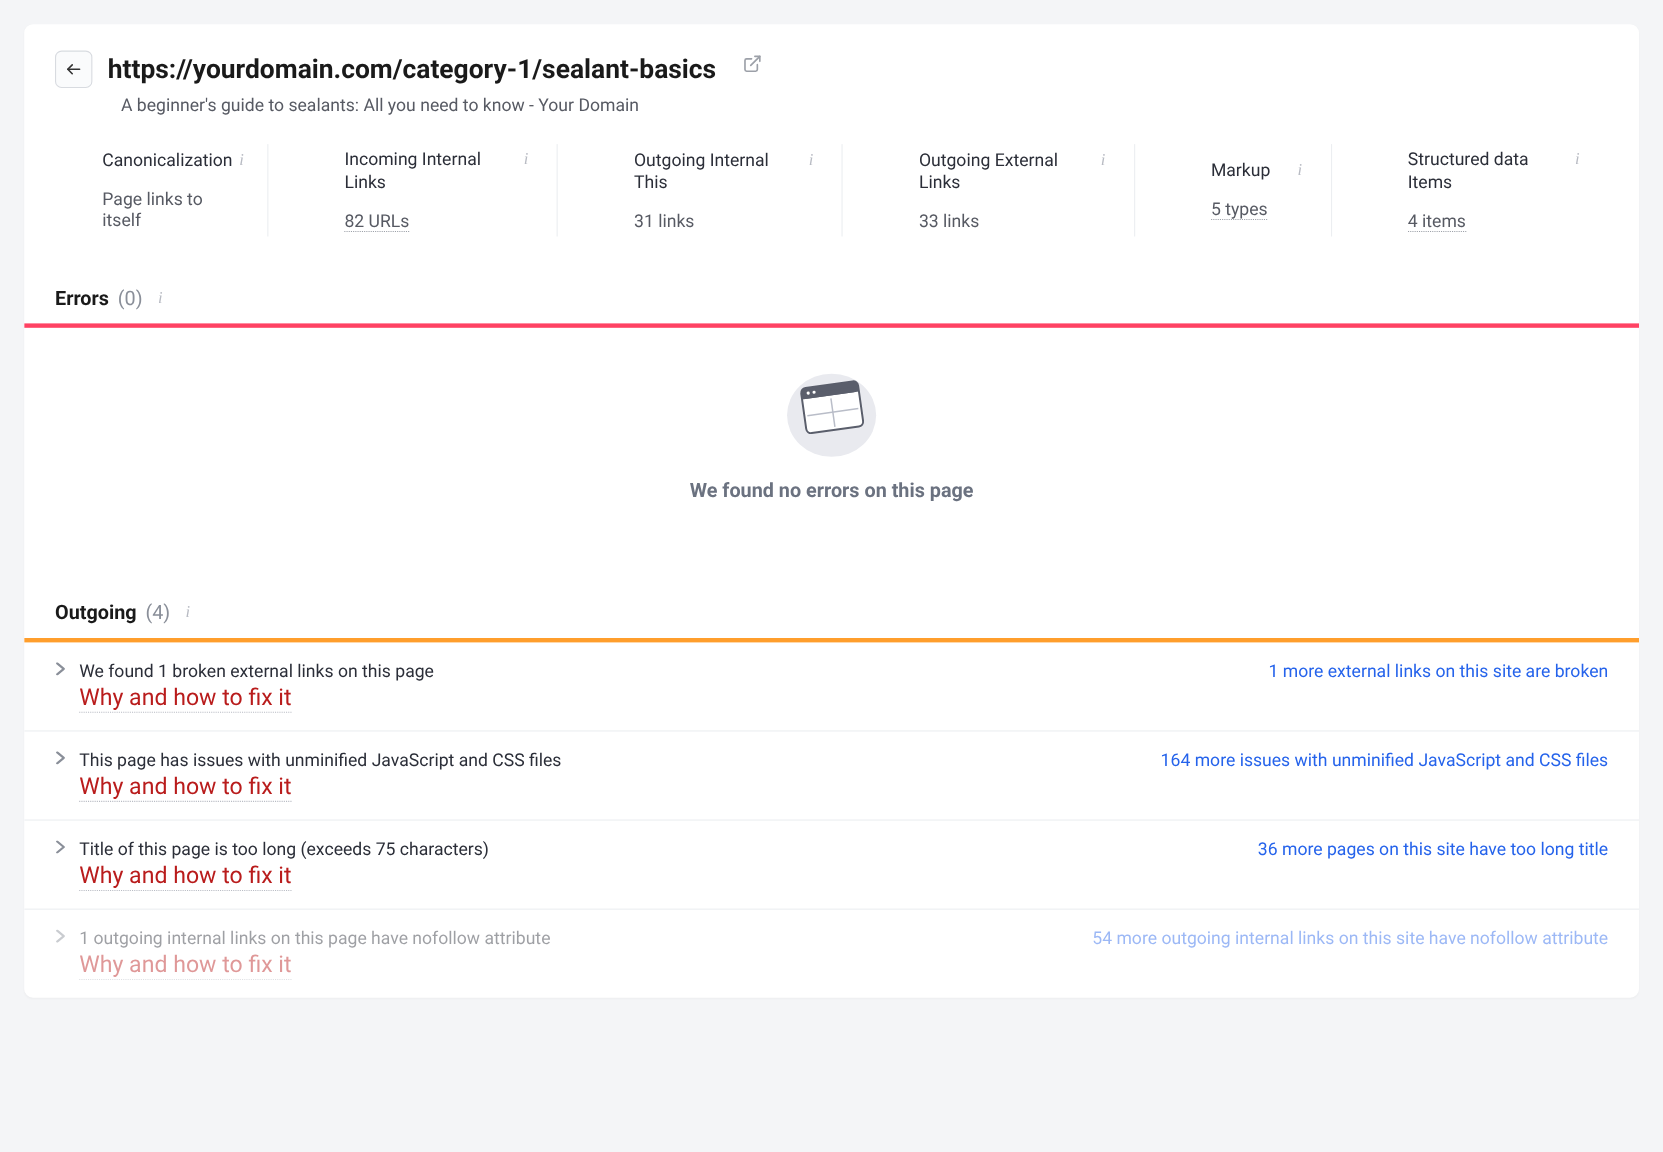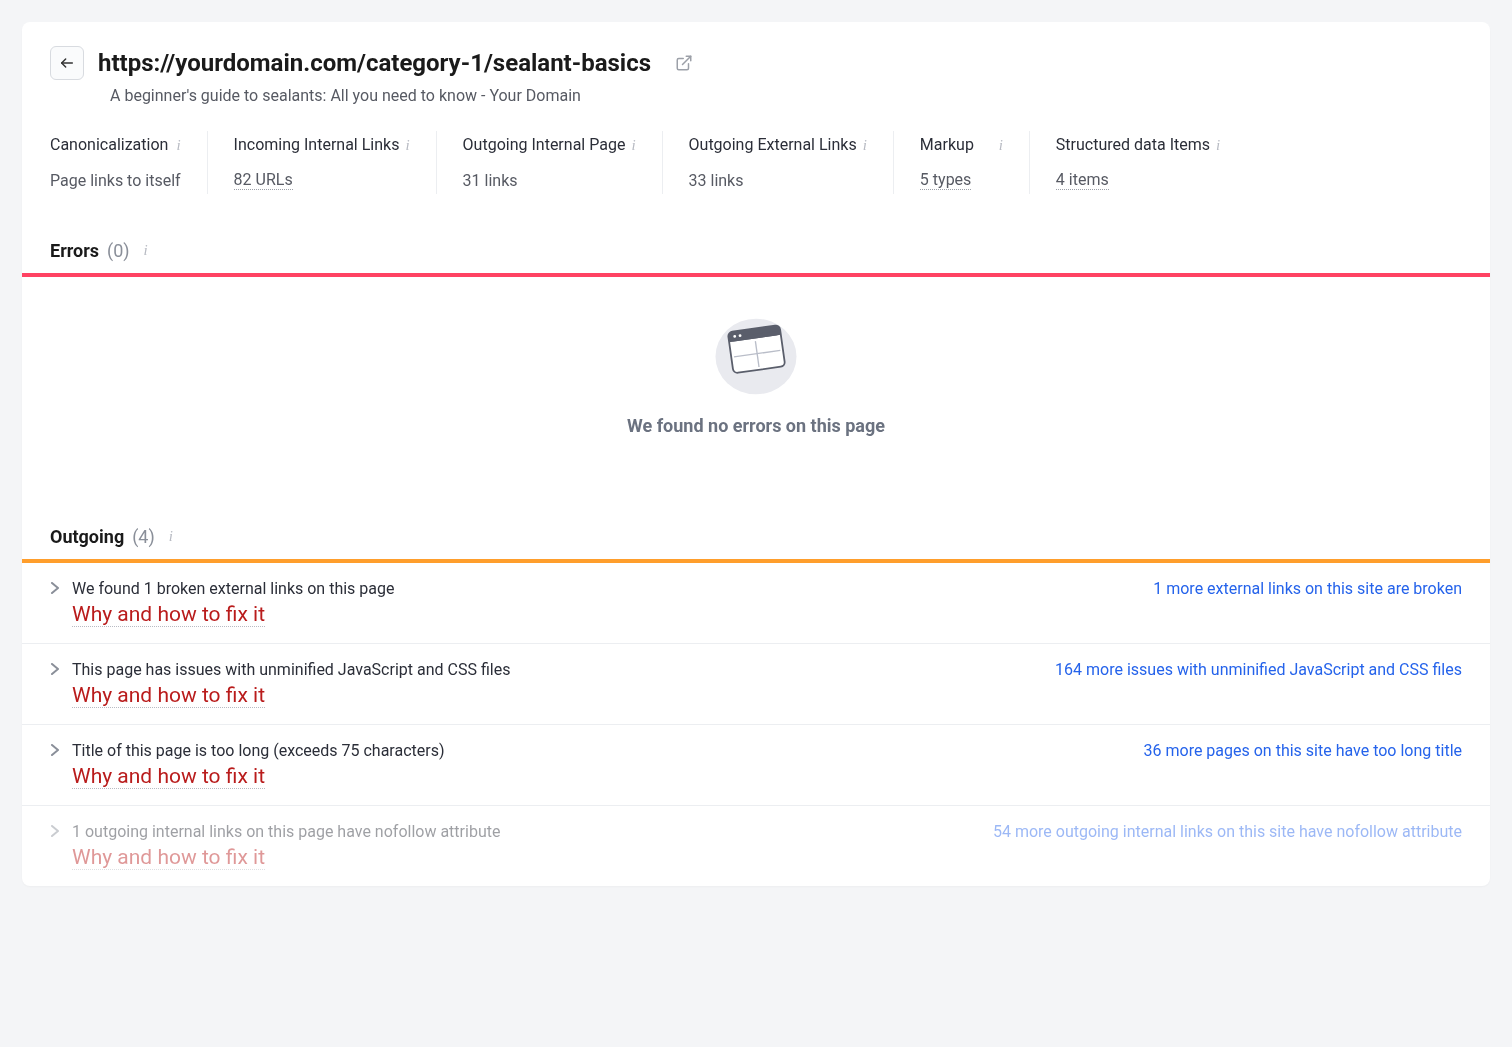--- a/index.html
+++ b/index.html
@@ -31,21 +31,21 @@
     background: #fafbfc;
     display: flex; align-items: center; justify-content: center;
     cursor: pointer;
     font-size: 18px;
     color: #333;
   }
   .url-line {
     font-size: 24px;
     font-weight: 700;
     color: #1a1a1a;
-    display: flex; align-items: center; gap: 24px;
+    display: flex; align-items: flex-start; gap: 24px;
   }
   .ext-icon {
     color: #9ca0a8;
     font-size: 18px;
     display:inline-flex;
   }
   .subtitle {
     color: #575a63;
     font-size: 16px;
     margin-top: 6px;
@@ -54,21 +54,21 @@
   .stats {
     display: flex;
     padding: 8px 28px 28px;
     gap: 0;
   }
   .stat {
     padding: 4px 26px 4px 0;
     border-right: 1px solid #eceef1;
     margin-right: 26px;
     min-width: 150px;
-    display:flex; flex-direction:column; justify-content:space-between;
+    display:flex; flex-direction:column; justify-content:center;margin-left:43px;
   }
   .stat:first-child { padding-left:0; }
   .stat:last-child { border-right: none; margin-right:0; }
   .stat-label-row {
     display:flex; align-items:flex-start; justify-content:space-between;
     gap:6px;
   }
   .stat-label {
     font-size: 16px;
     color: #2b2e38;
@@ -190,21 +190,21 @@
     </div>
     <div class="stat" style="min-width:190px;">
       <div class="stat-label-row">
         <span class="stat-label">Incoming Internal Links</span>
         <span class="info-icon">i</span>
       </div>
       <span class="stat-value link">82 URLs</span>
     </div>
     <div class="stat" style="min-width:190px;">
       <div class="stat-label-row">
-        <span class="stat-label">Outgoing Internal Page</span>
+        <span class="stat-label">Outgoing Internal This</span>
         <span class="info-icon">i</span>
       </div>
       <span class="stat-value">31 links</span>
     </div>
     <div class="stat" style="min-width:190px;">
       <div class="stat-label-row">
         <span class="stat-label">Outgoing External Links</span>
         <span class="info-icon">i</span>
       </div>
       <span class="stat-value">33 links</span>

